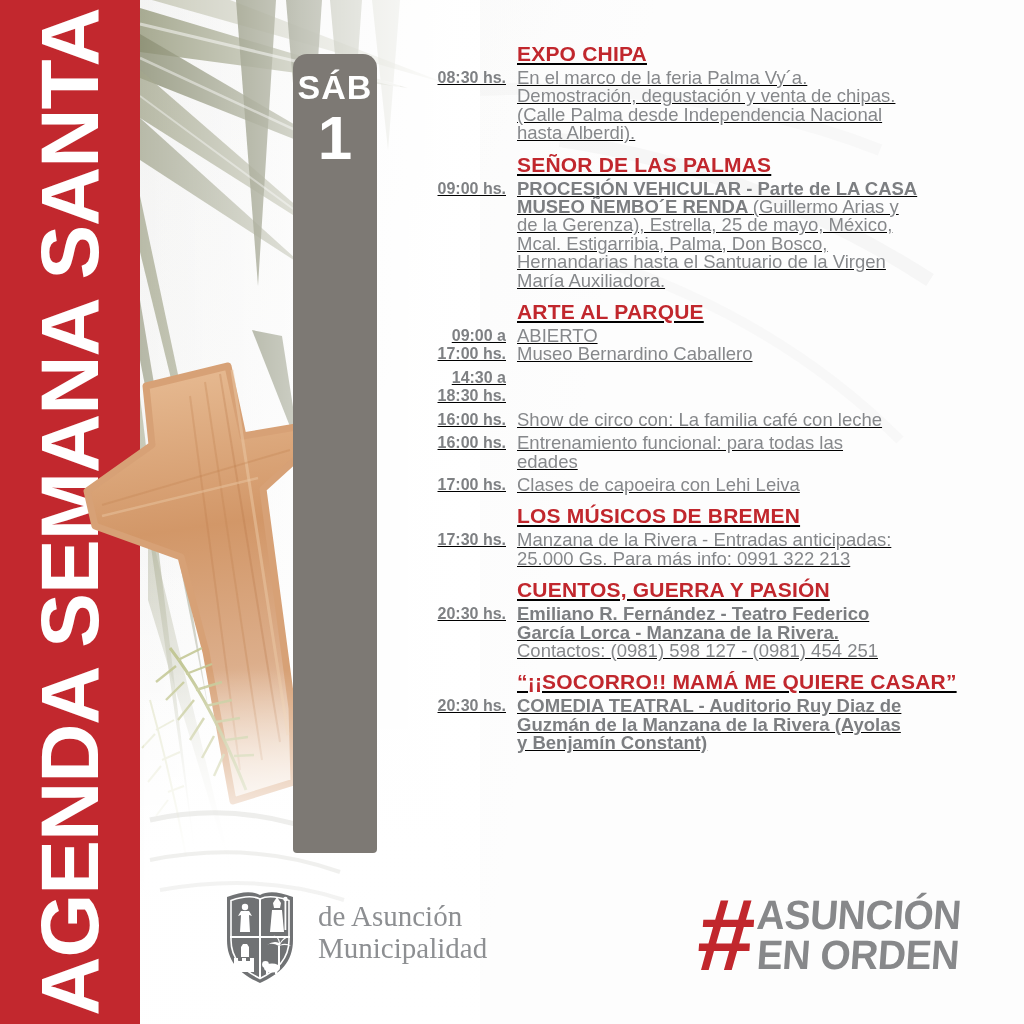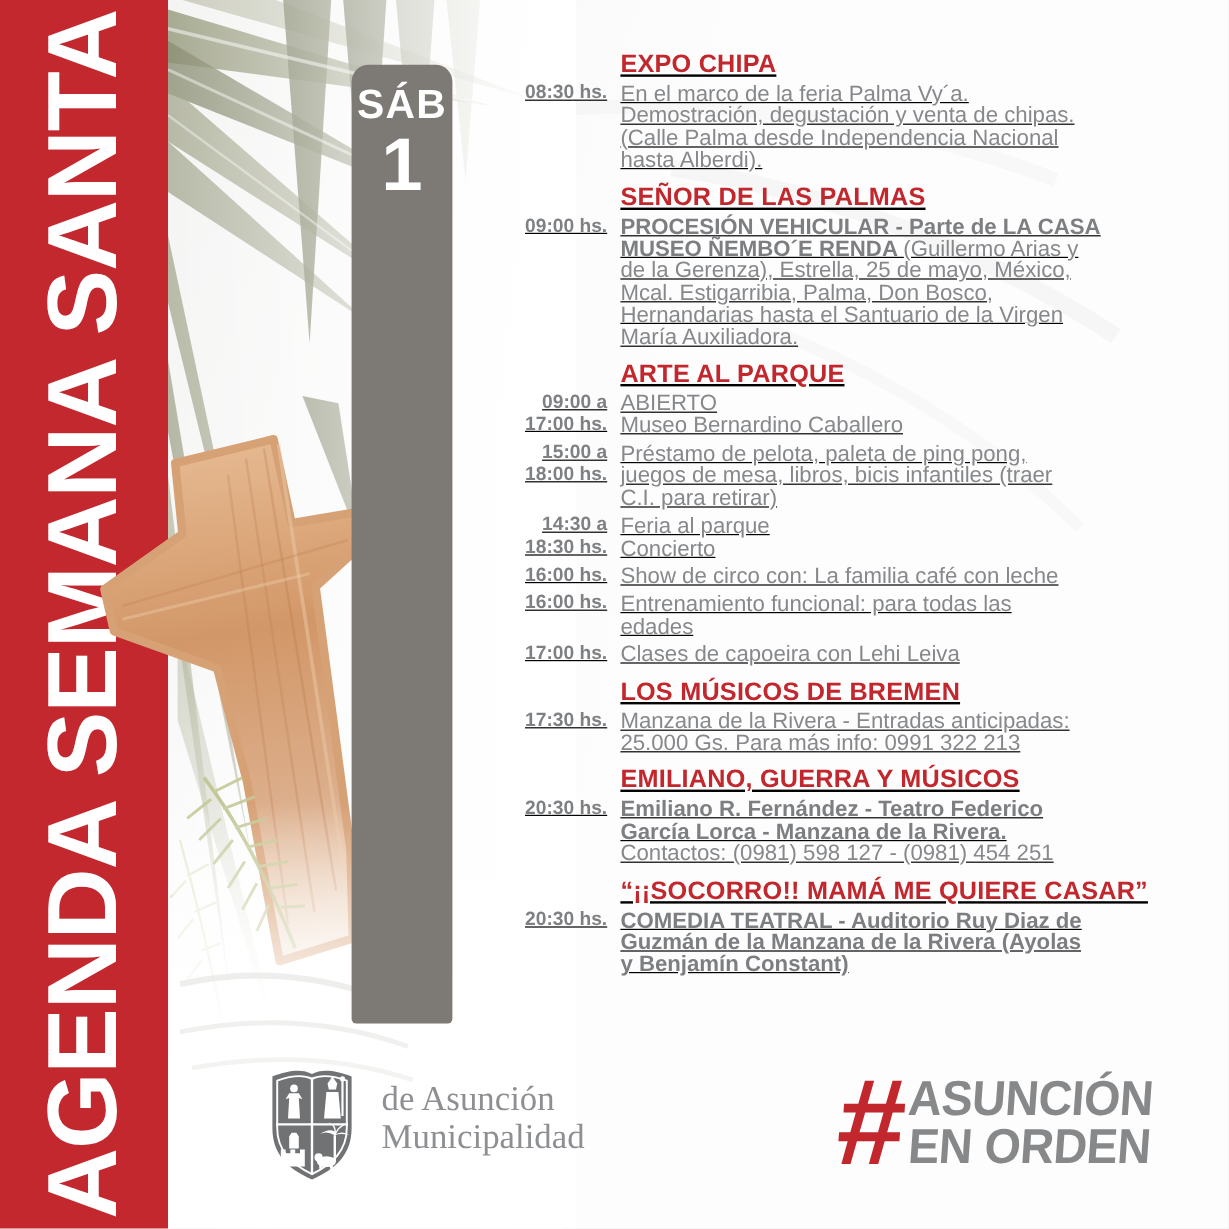--- a/index.html
+++ b/index.html
@@ -210,31 +210,22 @@
 
     <div class="section">
       <div class="sec-heading">ARTE AL PARQUE</div>
       <div class="entry">
         <div class="t">09:00 a
 17:00 hs.</div>
         <div class="d"><span class="b"></span><span>ABIERTO
 Museo Bernardino Caballero</span></div>
       </div>
       <div class="entry">
-        <div class="t">15:00 a
-18:00 hs.</div>
-        <div class="d"><span class="b"></span><span>Préstamo de pelota, paleta de ping pong,
-juegos de mesa, libros, bicis infantiles (traer
-C.I. para retirar)</span></div>
-      </div>
-      <div class="entry">
         <div class="t">14:30 a
 18:30 hs.</div>
-        <div class="d"><span class="b"></span><span>Feria al parque
-Concierto</span></div>
       </div>
       <div class="entry">
         <div class="t">16:00 hs.</div>
         <div class="d"><span class="b"></span><span>Show de circo con: La familia café con leche</span></div>
       </div>
       <div class="entry">
         <div class="t">16:00 hs.</div>
         <div class="d"><span class="b"></span><span>Entrenamiento funcional: para todas las
 edades</span></div>
       </div>
@@ -247,21 +238,21 @@
     <div class="section">
       <div class="sec-heading">LOS MÚSICOS DE BREMEN</div>
       <div class="entry">
         <div class="t">17:30 hs.</div>
         <div class="d"><span>Manzana de la Rivera - Entradas anticipadas:
 25.000 Gs. Para más info: 0991 322 213</span></div>
       </div>
     </div>
 
     <div class="section">
-      <div class="sec-heading">EMILIANO, GUERRA Y MÚSICOS</div>
+      <div class="sec-heading">CUENTOS, GUERRA Y PASIÓN</div>
       <div class="entry">
         <div class="t">20:30 hs.</div>
         <div class="d"><span class="b">Emiliano R. Fernández - Teatro Federico
 García Lorca - Manzana de la Rivera.
 </span><span>Contactos: (0981) 598 127 - (0981) 454 251</span></div>
       </div>
     </div>
 
     <div class="section">
       <div class="sec-heading">“¡¡SOCORRO!! MAMÁ ME QUIERE CASAR”</div>

